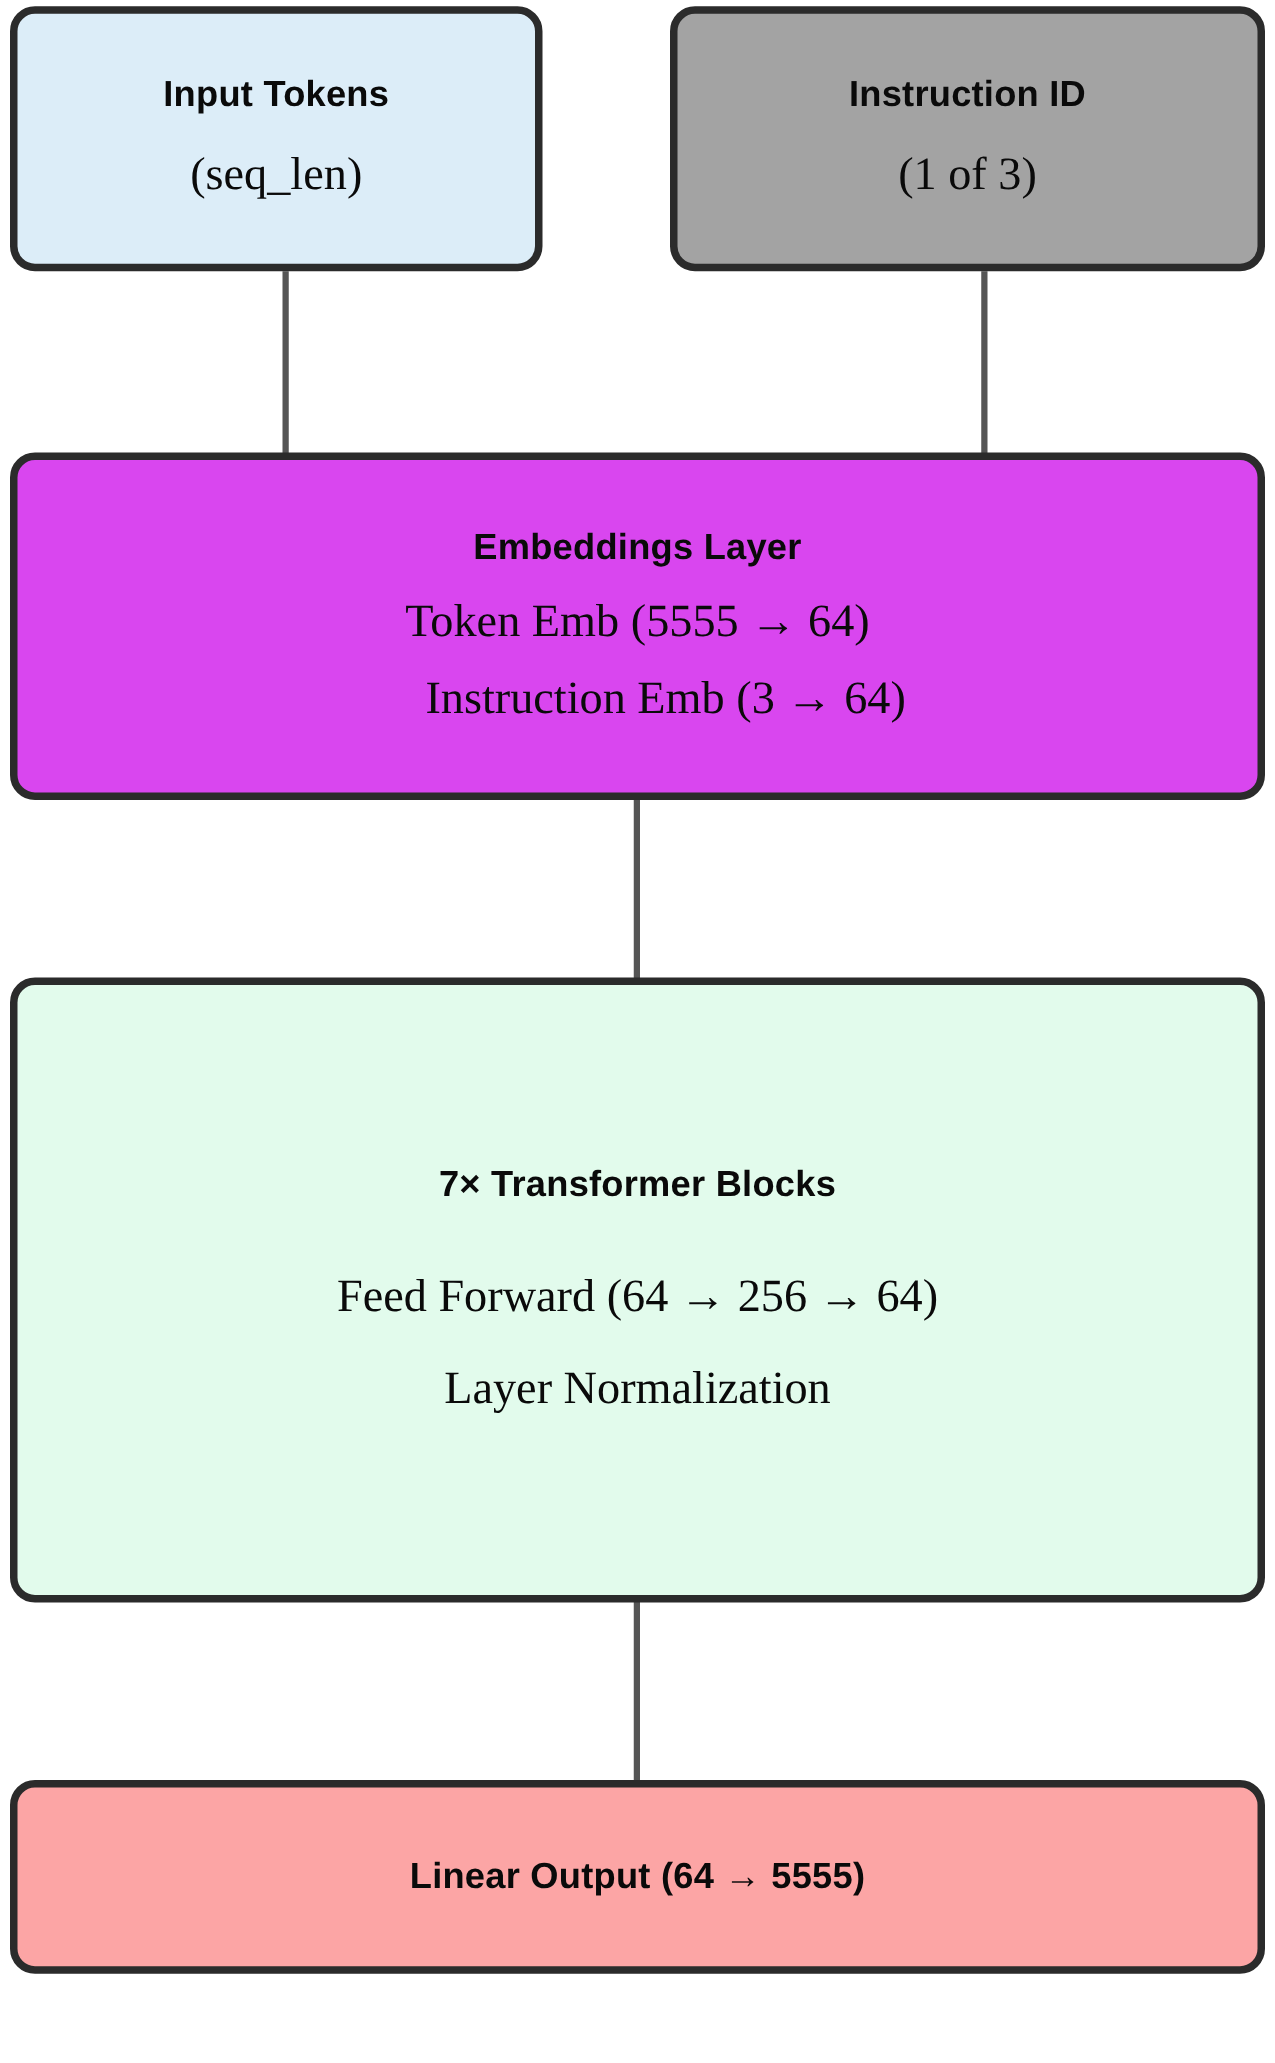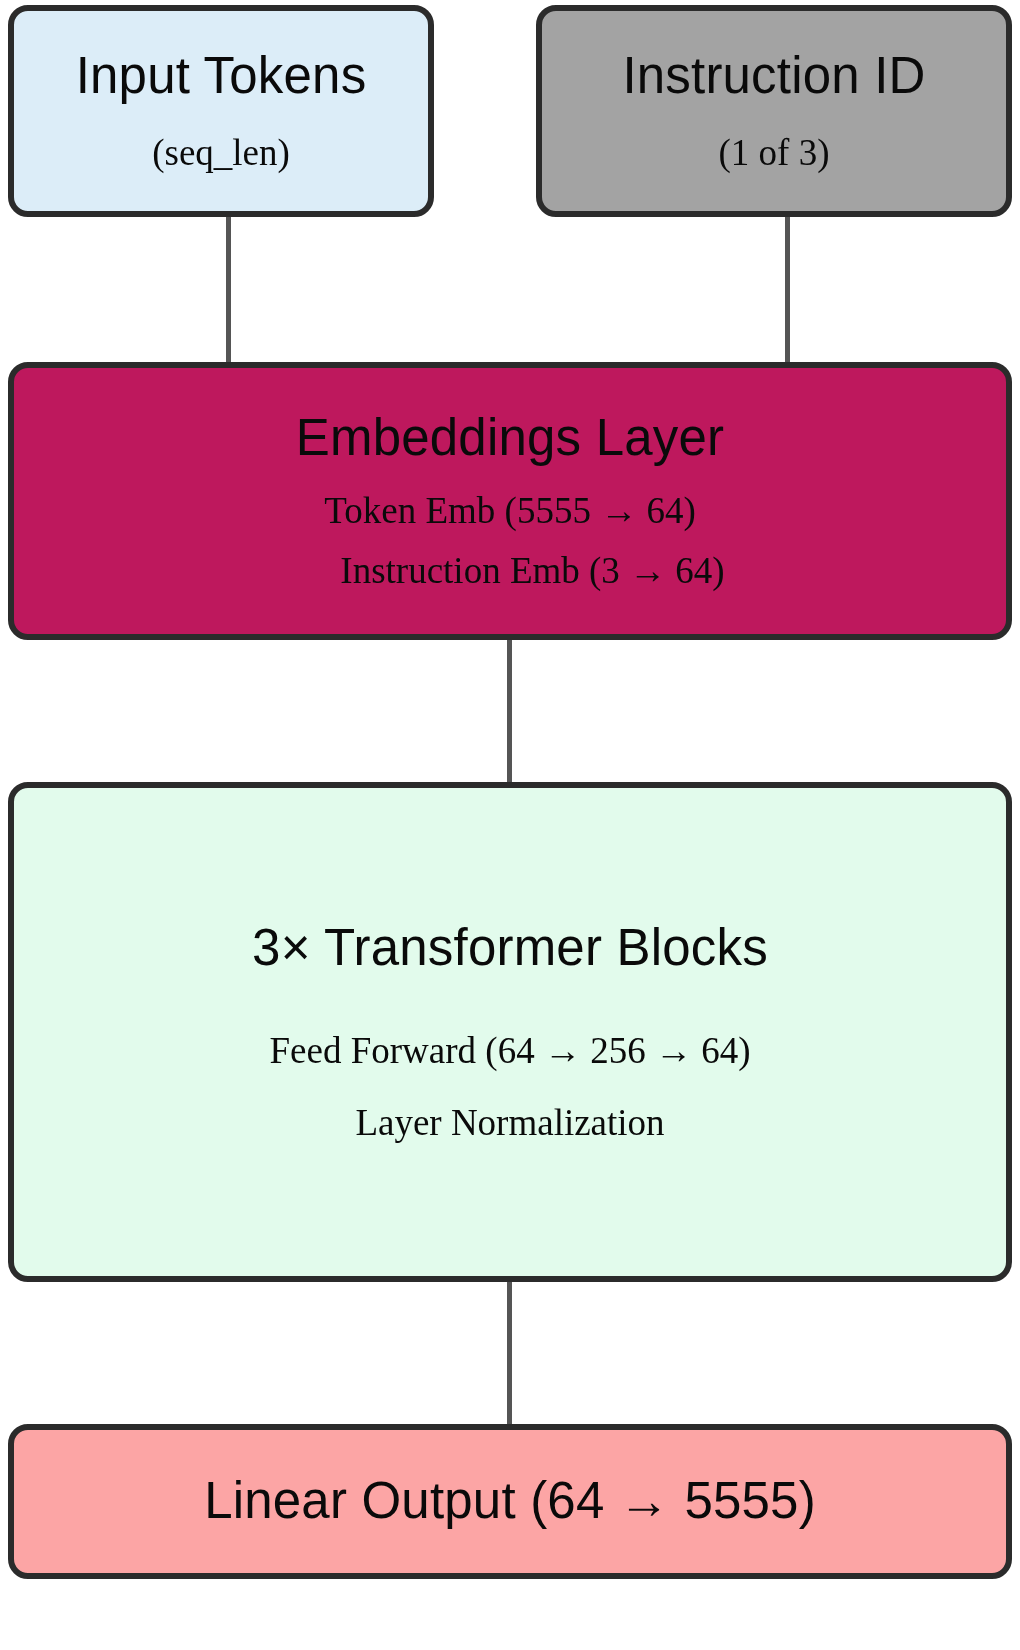--- a/index.html
+++ b/index.html
@@ -35,22 +35,22 @@
     display: flex;
     flex-direction: column;
     align-items: center;
     justify-content: center;
     text-align: center;
     color: #0a0a0a;
     z-index: 2;
   }
 
   .node .title {
-    font-size: 51px;
-    font-weight: 400;
+    font-size: 29px;
+    font-weight: 700;
     letter-spacing: 0.2px;
     line-height: 1.15;
     white-space: nowrap;
   }
   .node .sub {
     font-size: 37px;
     font-weight: 400;
     line-height: 1.15;
     white-space: nowrap;
     font-family: Liberation Serif, serif;
@@ -64,21 +64,21 @@
   #node-input-tokens .title { margin-bottom: 26px; }
 
   #node-instruction-id {
     left: 536px; top: 5px;  width: 476px;  height: 212px;
     background: #a3a3a3;
   }
   #node-instruction-id .title { margin-bottom: 26px; }
 
   #node-embeddings {
     left: 8px;  top: 362px; width: 1004px; height: 278px;
-    background: #be185d;
+    background: #d946ef;
   }
   #node-embeddings .title { margin-bottom: 22px; }
   #node-embeddings .sub   { margin-bottom: 18px; }
   #node-embeddings .sub:last-child { margin-bottom: 0; margin-left: 45px; }
 
   #node-transformer {
     left: 8px;  top: 782px; width: 1004px; height: 500px;
     background: #e2fbec;
   }
   #node-transformer .title { margin-bottom: 52px; }
@@ -116,21 +116,21 @@
     <div class="sub">(1 of 3)</div>
   </div>
 
   <div class="node" id="node-embeddings">
     <div class="title">Embeddings Layer</div>
     <div class="sub">Token Emb (5555 → 64)</div>
     <div class="sub">Instruction Emb (3 → 64)</div>
   </div>
 
   <div class="node" id="node-transformer">
-    <div class="title">3× Transformer Blocks</div>
+    <div class="title">7× Transformer Blocks</div>
     <div class="sub">Feed Forward (64 → 256 → 64)</div>
     <div class="sub">Layer Normalization</div>
   </div>
 
   <div class="node" id="node-linear-output">
     <div class="title">Linear Output (64 → 5555)</div>
   </div>
 
 </div>
 

